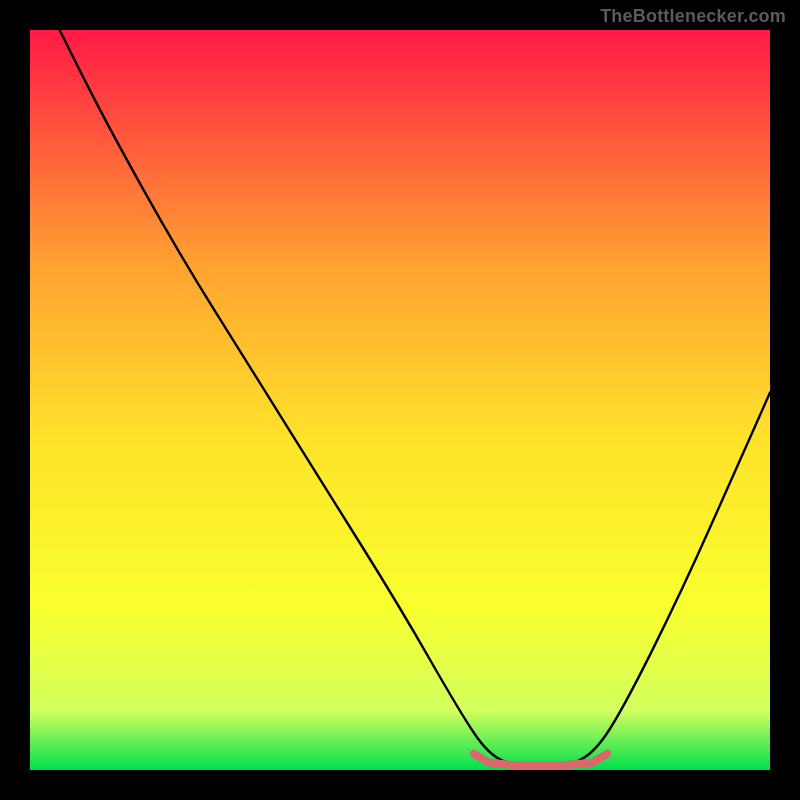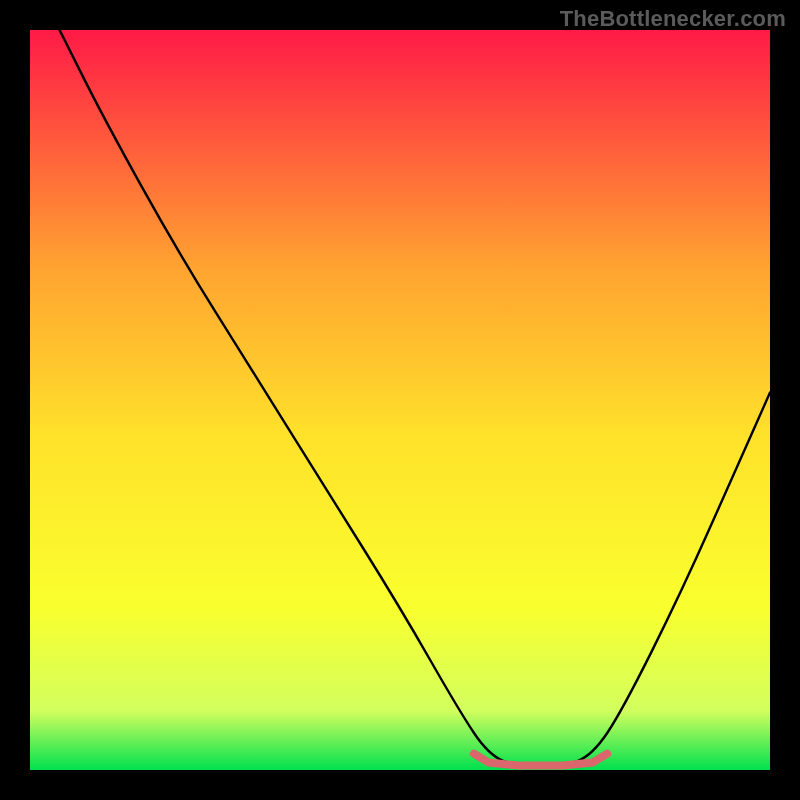--- a/index.html
+++ b/index.html
@@ -17,21 +17,21 @@
     left: 0;
     width: 800px;
     height: 800px;
     background: #000;
   }
   .watermark {
     position: absolute;
     top: 6px;
     right: 14px;
     color: #5b5b5b;
-    font-size: 22px;
+    font-size: 18px;
     font-weight: bold;
     letter-spacing: 0.2px;
     z-index: 5;
   }
   .plot-area {
     position: absolute;
     top: 30px;
     left: 30px;
     width: 740px;
     height: 740px;

